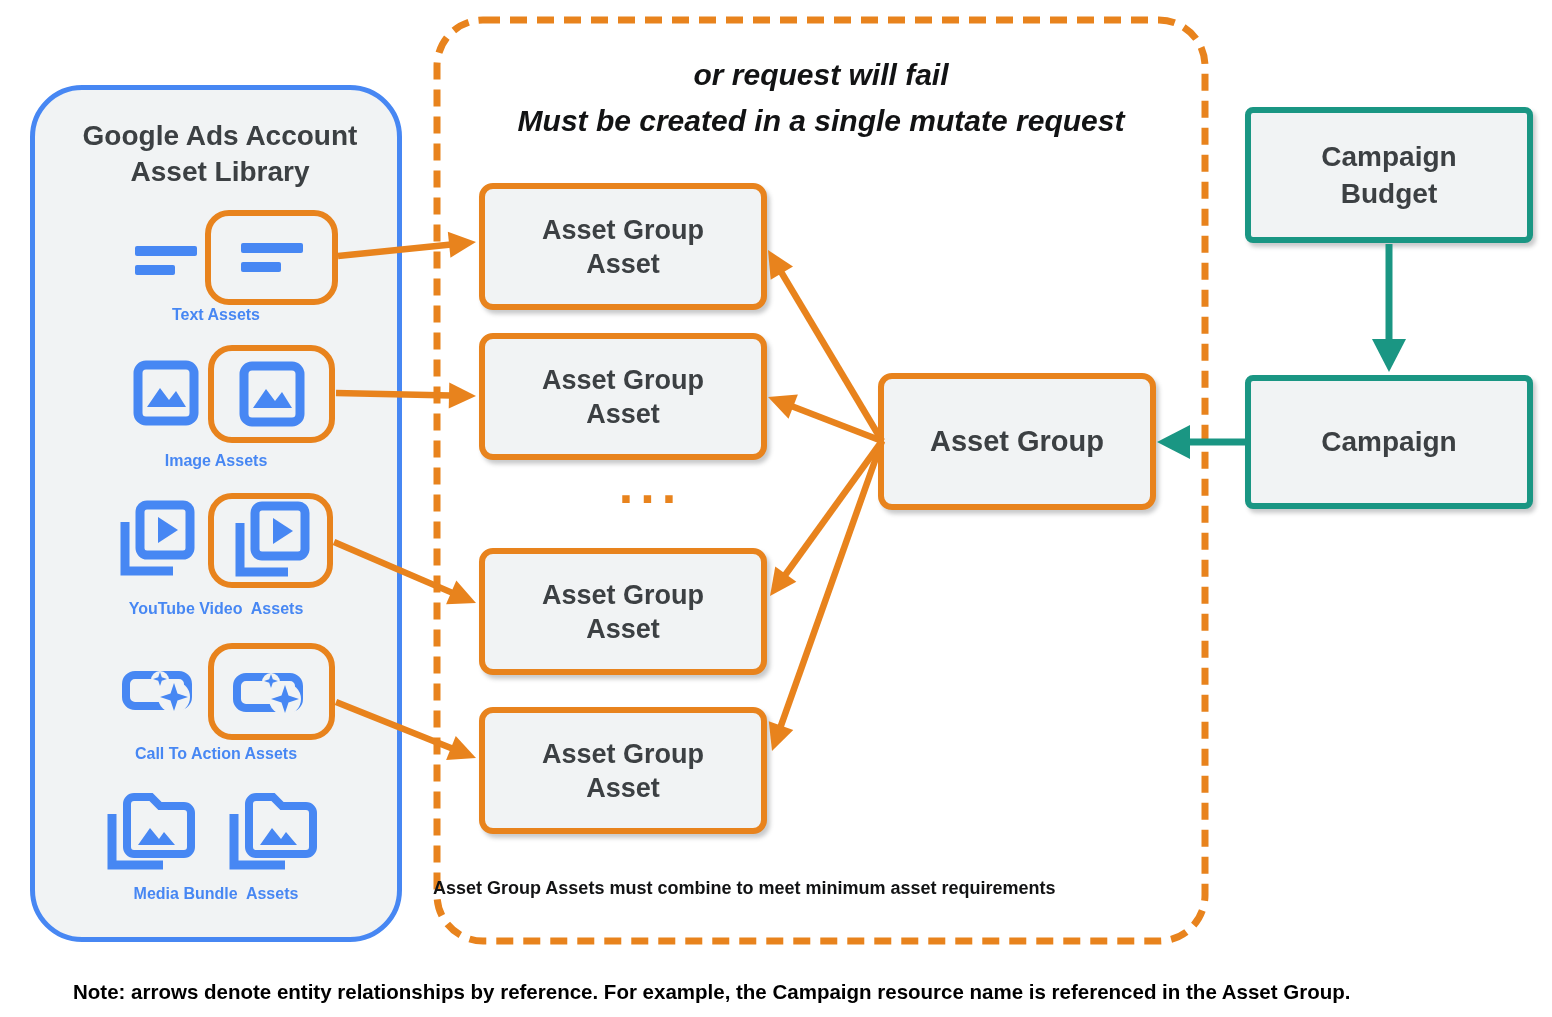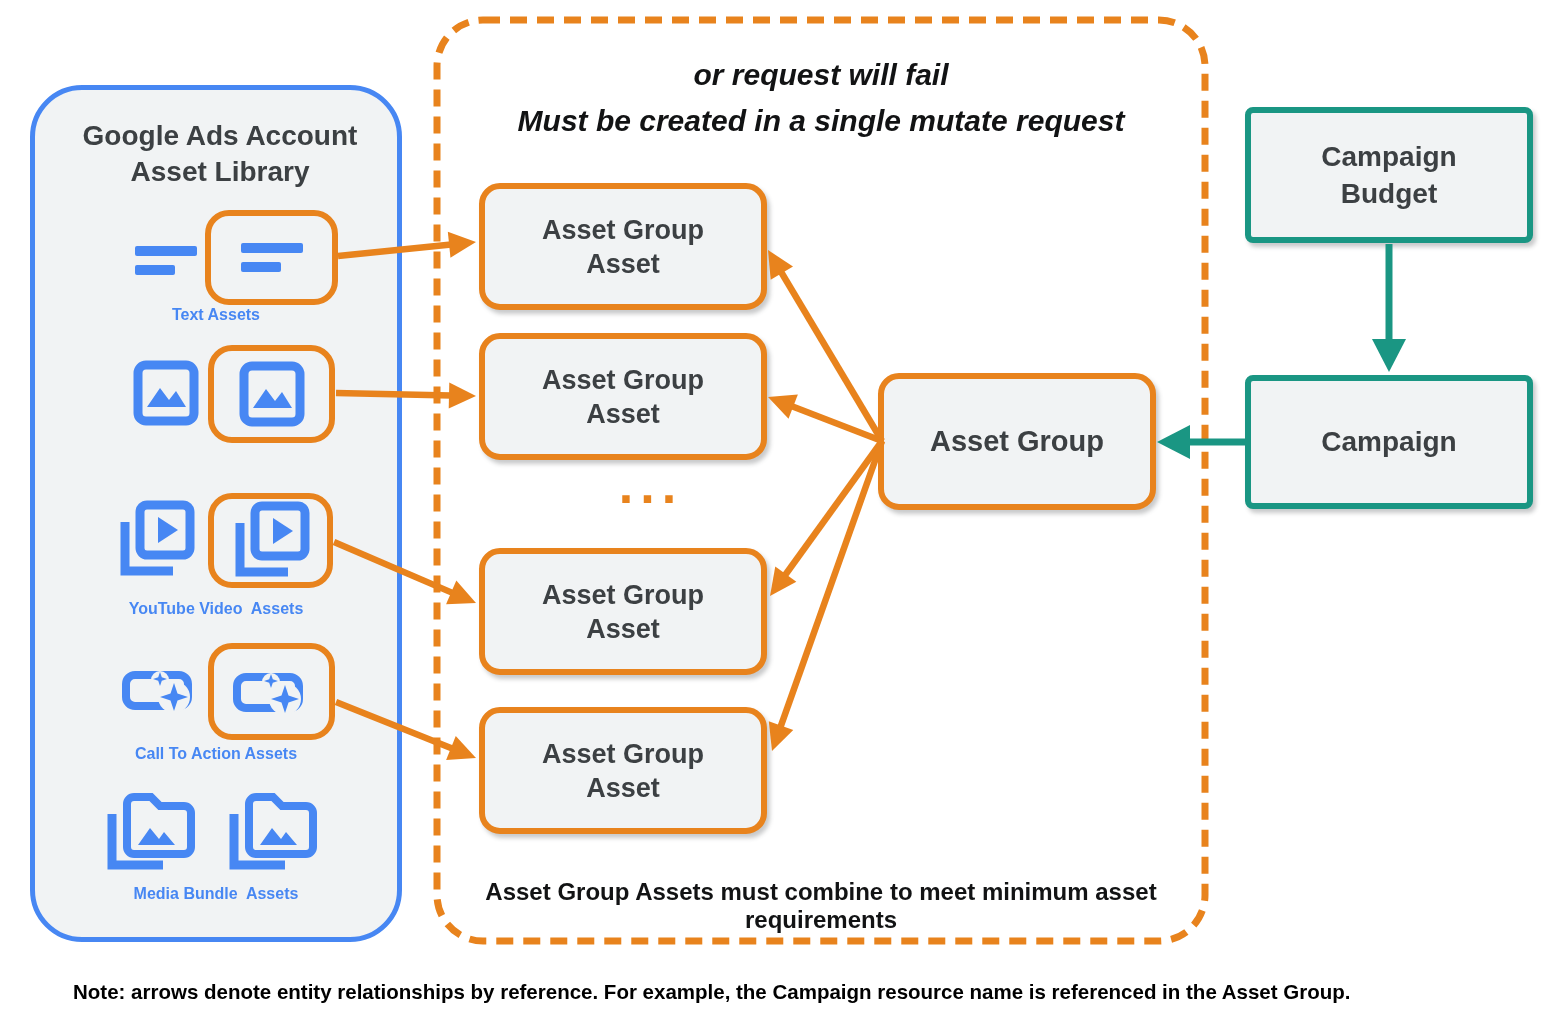--- a/index.html
+++ b/index.html
@@ -35,31 +35,31 @@
     border:6px solid var(--orange);border-radius:24px;box-sizing:border-box;
     display:flex;align-items:center;justify-content:center;z-index:2;background:transparent;
   }
   
   .mutate-panel{left:433px;top:16px;width:776px;height:929px;z-index:1;}
   .mutate-title{
     left:433px;top:52px;width:776px;text-align:center;z-index:2;
     font-size:30px;font-weight:bold;font-style:italic;color:var(--black);line-height:46px;
   }
   .caption{
-    left:433px;top:878px;width:776px;text-align:center;z-index:2;
-    font-size:24px;font-weight:bold;color:var(--black);
+    left:433px;top:878px;width:776px;text-align:left;z-index:2;
+    font-size:18px;font-weight:bold;color:var(--black);
   }
   .dots{
     left:611px;top:455px;width:80px;z-index:2;text-align:center;
     color:var(--orange);font-size:52px;font-weight:bold;letter-spacing:7px;line-height:60px;
   }
   
   .box{
     box-sizing:border-box;background:var(--fill);
-    border:6px solid var(--orange);border-radius:21px;
+    border:6px solid var(--orange);border-radius:14px;
     display:flex;flex-direction:column;align-items:center;justify-content:center;
     font-weight:bold;color:var(--ink);text-align:center;
     box-shadow:3px 4px 4px rgba(60,64,67,.28);z-index:2;
   }
   .box.teal{border-color:var(--teal);border-radius:8px;}
   .aga{left:479px;width:288px;height:127px;font-size:27px;line-height:34px;}
   .aga1{top:183px}.aga2{top:333px}.aga3{top:548px}.aga4{top:707px}
   .asset-group{left:878px;top:373px;width:278px;height:137px;font-size:29px;}
   .budget{left:1245px;top:107px;width:288px;height:136px;font-size:28px;line-height:37px;}
   .campaign{left:1245px;top:375px;width:288px;height:134px;font-size:28px;}
@@ -93,20 +93,21 @@
   <svg class="abs icon" style="left:133px;top:360px" width="66" height="66" viewBox="0 0 66 66">
     <rect x="5" y="5" width="56" height="56" rx="8" fill="none" stroke="currentColor" stroke-width="9"></rect>
     <path d="M14 47 L27 28 L36 40 L43 31 L53 47 Z" fill="currentColor"></path>
   </svg>
   <div class="abs icon-frame" style="left:208px;top:345px;width:127px;height:98px">
     <svg class="icon" width="66" height="66" viewBox="0 0 66 66">
       <rect x="5" y="5" width="56" height="56" rx="8" fill="none" stroke="currentColor" stroke-width="9"></rect>
       <path d="M14 47 L27 28 L36 40 L43 31 L53 47 Z" fill="currentColor"></path>
     </svg>
   </div>
+  <div class="abs asset-label" style="top:452px">Image Assets</div>
 
   <svg class="abs icon" style="left:116px;top:500px" width="80" height="80" viewBox="0 0 80 80">
     <path d="M9 22 V71 H57" fill="none" stroke="currentColor" stroke-width="9"></path>
     <rect x="24" y="5" width="50" height="50" rx="7" fill="none" stroke="currentColor" stroke-width="9"></rect>
     <path d="M42 17 L62 30 L42 43 Z" fill="currentColor"></path>
   </svg>
   <div class="abs icon-frame" style="left:208px;top:493px;width:125px;height:95px">
     <svg class="icon" width="80" height="80" viewBox="0 0 80 80">
       <path d="M9 22 V71 H57" fill="none" stroke="currentColor" stroke-width="9"></path>
       <rect x="24" y="5" width="50" height="50" rx="7" fill="none" stroke="currentColor" stroke-width="9"></rect>

